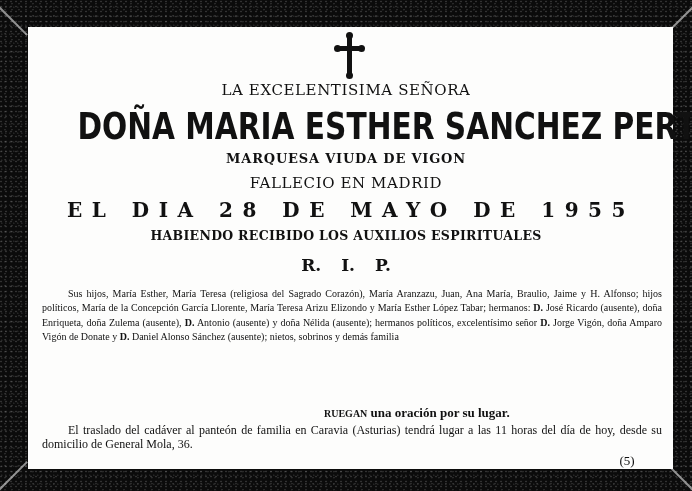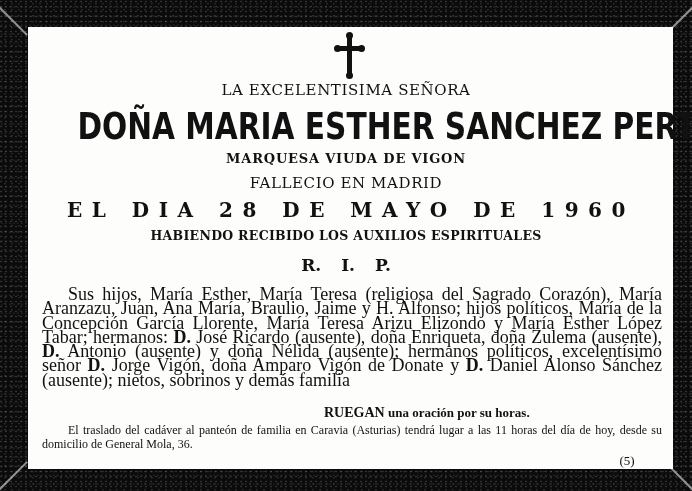--- a/index.html
+++ b/index.html
@@ -40,31 +40,31 @@
     transform: scaleX(0.78); transform-origin: 352px 0; line-height: 44px;
   }
   .l-marq { top: 151px; font-weight: bold; font-size: 13px; letter-spacing: 0.8px; }
   .l-fall { top: 174px; font-size: 15px; letter-spacing: 0.6px; }
   .l-date { top: 198px; font-weight: bold; font-size: 20px; letter-spacing: 9.5px; padding-left: 10px; }
   .l-hab { top: 228px; font-weight: bold; font-size: 12.5px; letter-spacing: 0.3px; }
   .l-rip { top: 255px; font-weight: bold; font-size: 17px; word-spacing: 14px; }
 
   .body-para {
     position: absolute; left: 42px; top: 287px; width: 620px;
-    font-size: 18px; line-height: 14.3px; text-align: justify; text-indent: 26px;
+    font-size: 10px; line-height: 14.3px; text-align: justify; text-indent: 26px;
     font-family: "Liberation Serif", "DejaVu Serif", serif;
   }
   .body-para b { font-weight: bold; }
 
   .ruegan {
     position: absolute; left: 324px; top: 405px; width: 300px; white-space: nowrap;
     font-weight: bold; font-size: 13px;
     font-family: "Liberation Serif", "DejaVu Serif", serif;
   }
-  .ruegan .r-strong { font-size: 14px; }
+  .ruegan .r-strong { font-size: 10px; }
 
   .burial {
     position: absolute; left: 42px; top: 423px; width: 620px;
     font-size: 12px; line-height: 14.2px; text-align: justify; text-indent: 26px;
     font-family: "Liberation Serif", "DejaVu Serif", serif;
   }
   .ref {
     position: absolute; left: 612px; top: 453px; width: 30px; text-align: center;
     font-size: 13px; font-family: "Liberation Serif", "DejaVu Serif", serif;
   }
@@ -87,23 +87,23 @@
   <div class="knob" style="left:10px; top:-2px;"></div>
   <div class="knob" style="left:-2px; top:11px;"></div>
   <div class="knob" style="left:22px; top:11px;"></div>
   <div class="knob" style="left:10px; top:38px;"></div>
 </div>
 
 <div class="line l-title">LA EXCELENTISIMA SEÑORA</div>
 <div class="line l-name">DOÑA MARIA ESTHER SANCHEZ PERTIERRA</div>
 <div class="line l-marq">MARQUESA VIUDA DE VIGON</div>
 <div class="line l-fall">FALLECIO EN MADRID</div>
-<div class="line l-date">EL DIA 28 DE MAYO DE 1960</div>
+<div class="line l-date">EL DIA 28 DE MAYO DE 1955</div>
 <div class="line l-hab">HABIENDO RECIBIDO LOS AUXILIOS ESPIRITUALES</div>
 <div class="line l-rip">R. I. P.</div>
 
 <p class="body-para"><span>Sus hijos, María Esther, María Teresa (religiosa del Sagrado Corazón), María Aranzazu, Juan, Ana María, Braulio, Jaime y H. Alfonso; hijos políticos, María de la Concepción García Llorente, María Teresa Arizu Elizondo y María Esther López Tabar; hermanos: </span><b>D.</b><span> José Ricardo (ausente), doña Enriqueta, doña Zulema (ausente), </span><b>D.</b><span> Antonio (ausente) y doña Nélida (ausente); hermanos políticos, excelentísimo señor </span><b>D.</b><span> Jorge Vigón, doña Amparo Vigón de Donate y </span><b>D.</b><span> Daniel Alonso Sánchez (ausente); nietos, sobrinos y demás familia</span></p>
 
-<div class="ruegan"><span class="r-strong">RUEGAN</span><span> una oración por su horas.</span></div>
+<div class="ruegan"><span class="r-strong">RUEGAN</span><span> una oración por su lugar.</span></div>
 
 <p class="burial">El traslado del cadáver al panteón de familia en Caravia (Asturias) tendrá lugar a las 11 horas del día de hoy, desde su domicilio de General Mola, 36.</p>
 
 <div class="ref">(5)</div>
 
 </body></html>

